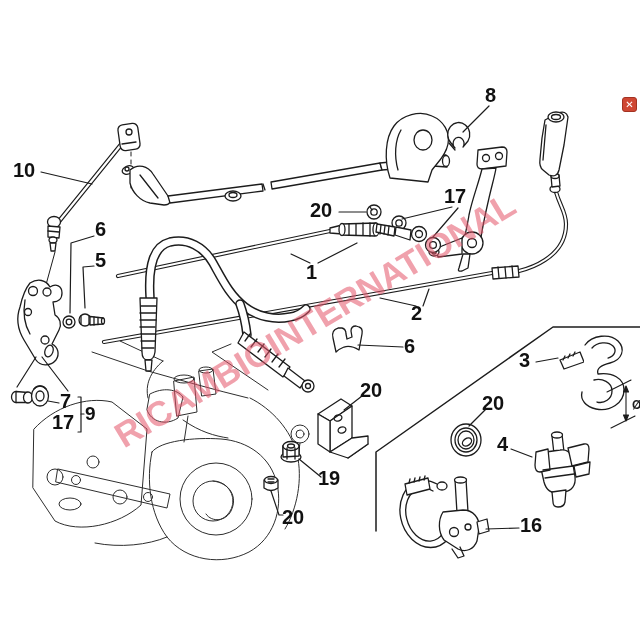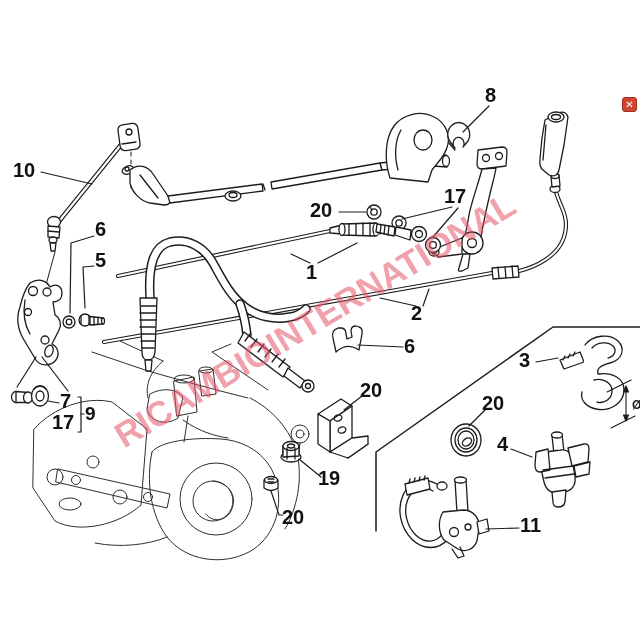--- a/index.html
+++ b/index.html
@@ -330,19 +330,19 @@
   <div class="callout" style="left:404px;top:336px">6</div>
   <div class="callout" style="left:519px;top:350px">3</div>
   <div class="callout" style="left:360px;top:380px">20</div>
   <div class="callout" style="left:482px;top:393px">20</div>
   <div class="callout" style="left:497px;top:434px">4</div>
   <div class="callout" style="left:60px;top:391px">7</div>
   <div class="callout" style="left:52px;top:412px">17</div>
   <div class="callout lbl9" style="left:85px;top:404px">9</div>
   <div class="callout" style="left:318px;top:468px">19</div>
   <div class="callout" style="left:282px;top:507px">20</div>
-  <div class="callout" style="left:520px;top:515px">11</div>
+  <div class="callout" style="left:520px;top:515px">16</div>
 
   <div id="watermark" style="color: rgb(228, 85, 106);">RICAMBIOINTERNATIONAL</div>
 
   <div id="closebtn">✕</div>
 
 </div>
 
 </body></html>

